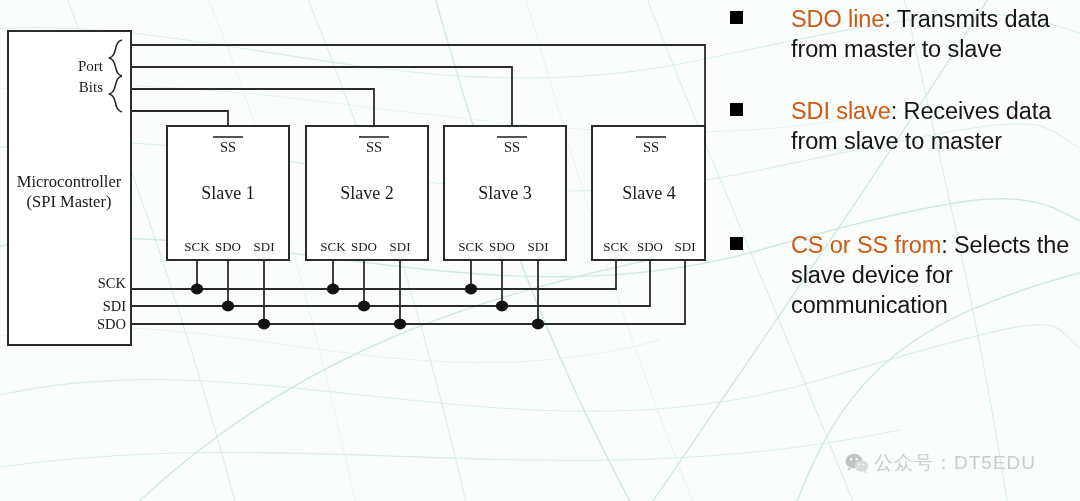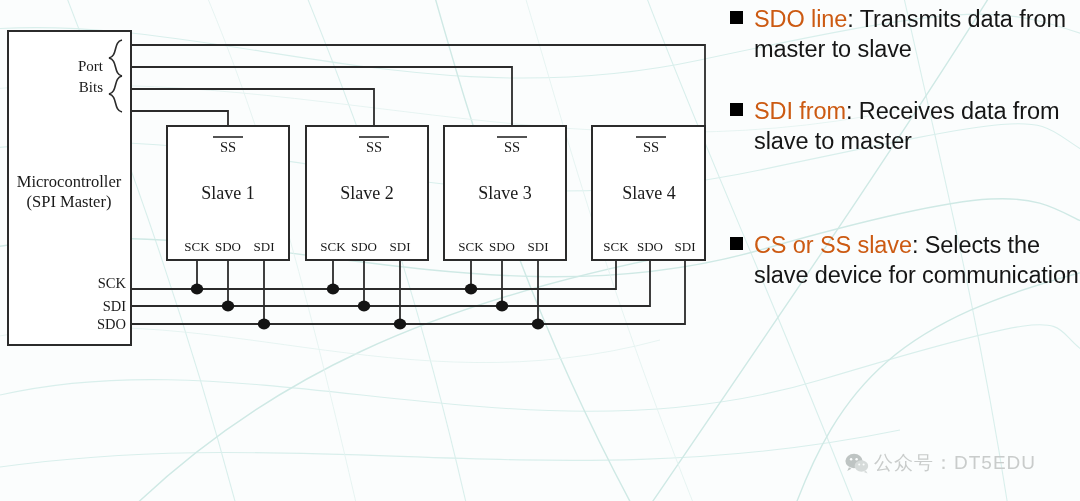--- a/index.html
+++ b/index.html
@@ -64,20 +64,21 @@
     margin-right: 11px;
     margin-left: 8px;
   }
   .bullet-text {
     flex: 1 1 auto;
     font-family: "Liberation Sans", sans-serif;
     font-size: 23.5px;
     line-height: 30px;
     color: #161616;
     letter-spacing: -0.1px;
+    margin-left: 37px;
   }
   .bullet-lead {
     color: #CC5A12;
   }
   .sp-1 { height: 32px; }
   .sp-2 { height: 32px; }
   .sp-3 { height: 42px; }
 
   
   #watermark {
@@ -240,31 +241,31 @@
 
     <div class="bullet-row">
       <span class="bullet-marker"></span>
       <span class="bullet-text"><span class="bullet-lead">SDO line</span><span>: Transmits data from master to slave</span></span>
     </div>
 
     <div class="sp-1"></div>
 
     <div class="bullet-row">
       <span class="bullet-marker"></span>
-      <span class="bullet-text"><span class="bullet-lead">SDI from</span><span>: Receives data from slave to master</span></span>
+      <span class="bullet-text"><span class="bullet-lead">SDI slave</span><span>: Receives data from slave to master</span></span>
     </div>
 
     <div class="sp-2"></div>
 
 
     <div class="sp-3"></div>
 
     <div class="bullet-row">
       <span class="bullet-marker"></span>
-      <span class="bullet-text"><span class="bullet-lead">CS or SS slave</span><span>: Selects the slave device for communication</span></span>
+      <span class="bullet-text"><span class="bullet-lead">CS or SS from</span><span>: Selects the slave device for communication</span></span>
     </div>
   </div>
 
   <div id="watermark">
     <span class="wm-icon">
       <svg width="24" height="21" viewBox="0 0 24 21">
         <ellipse cx="9" cy="8" rx="8.6" ry="7.2" fill="#8e9694"></ellipse>
         <path d="M4 14.3 L2.2 18 L6.4 15.8 Z" fill="#8e9694"></path>
         <circle cx="6.1" cy="6.2" r="1.25" fill="#fbfdfd"></circle>
         <circle cx="11.6" cy="6.2" r="1.25" fill="#fbfdfd"></circle>

